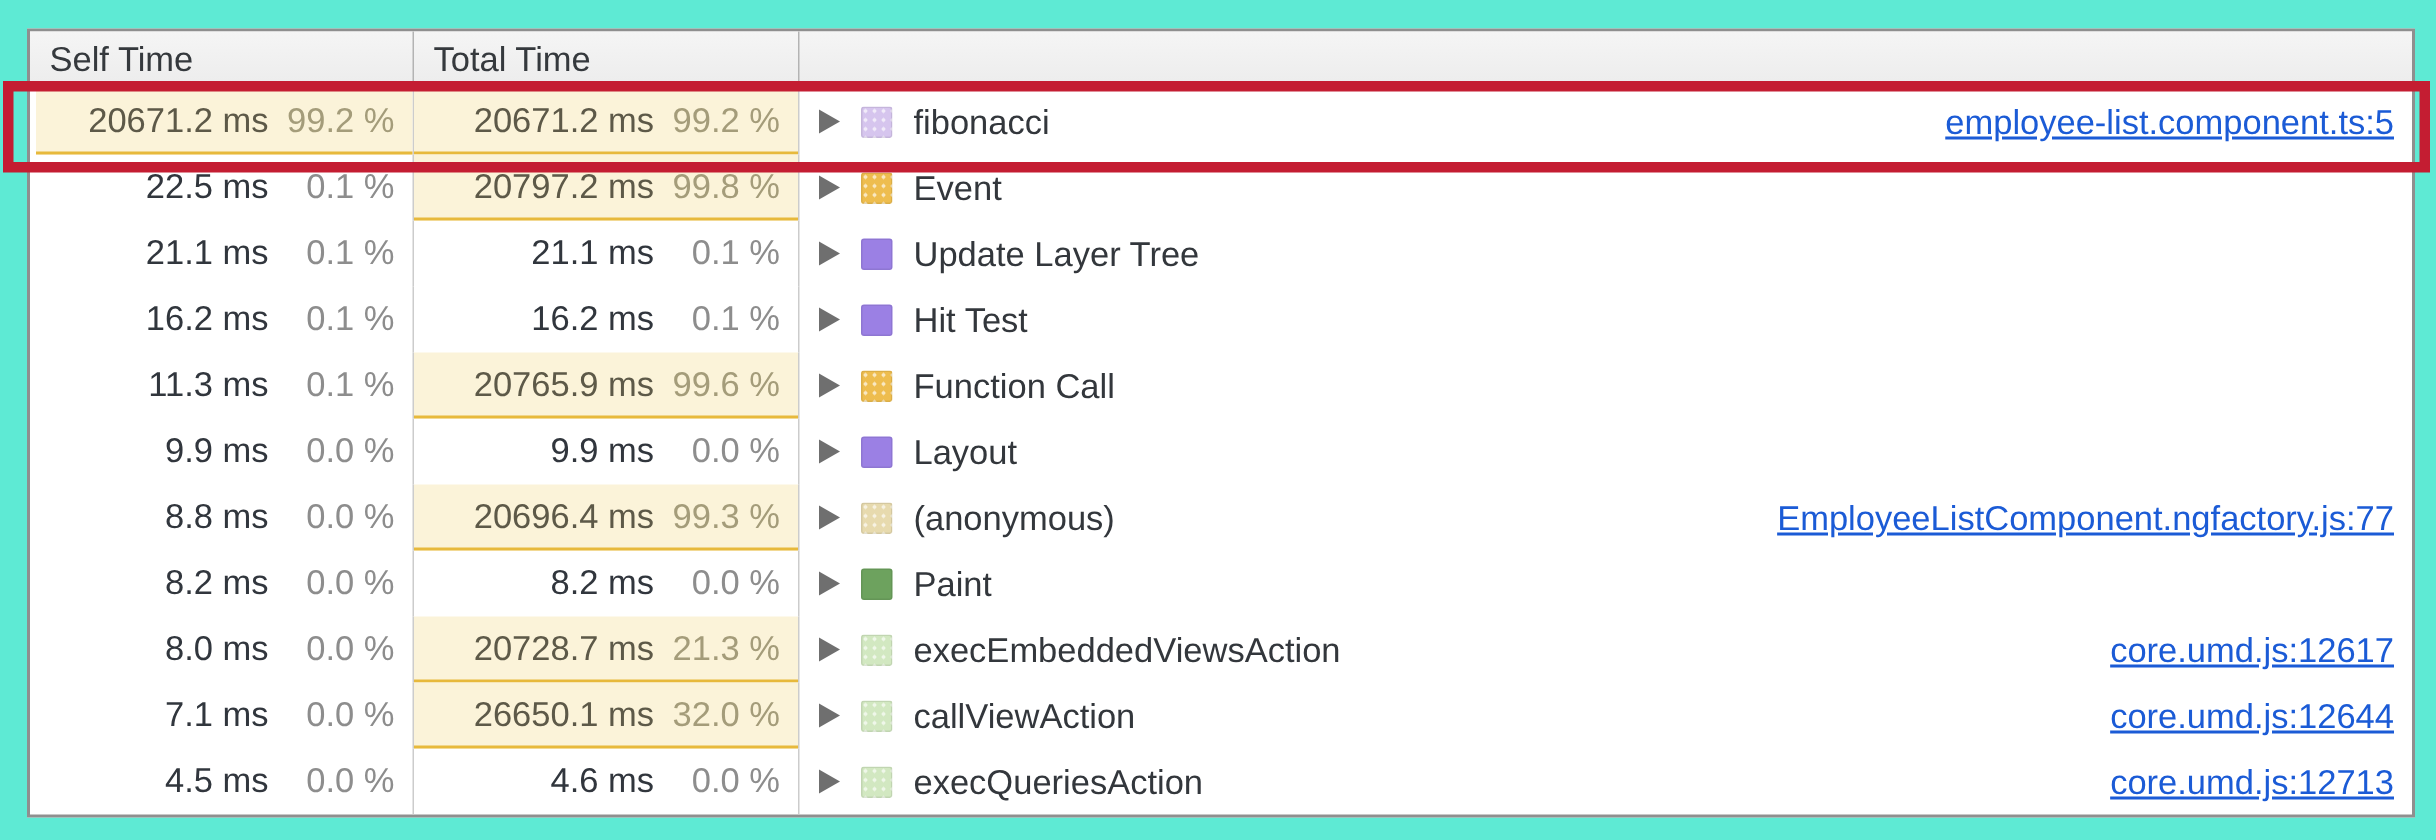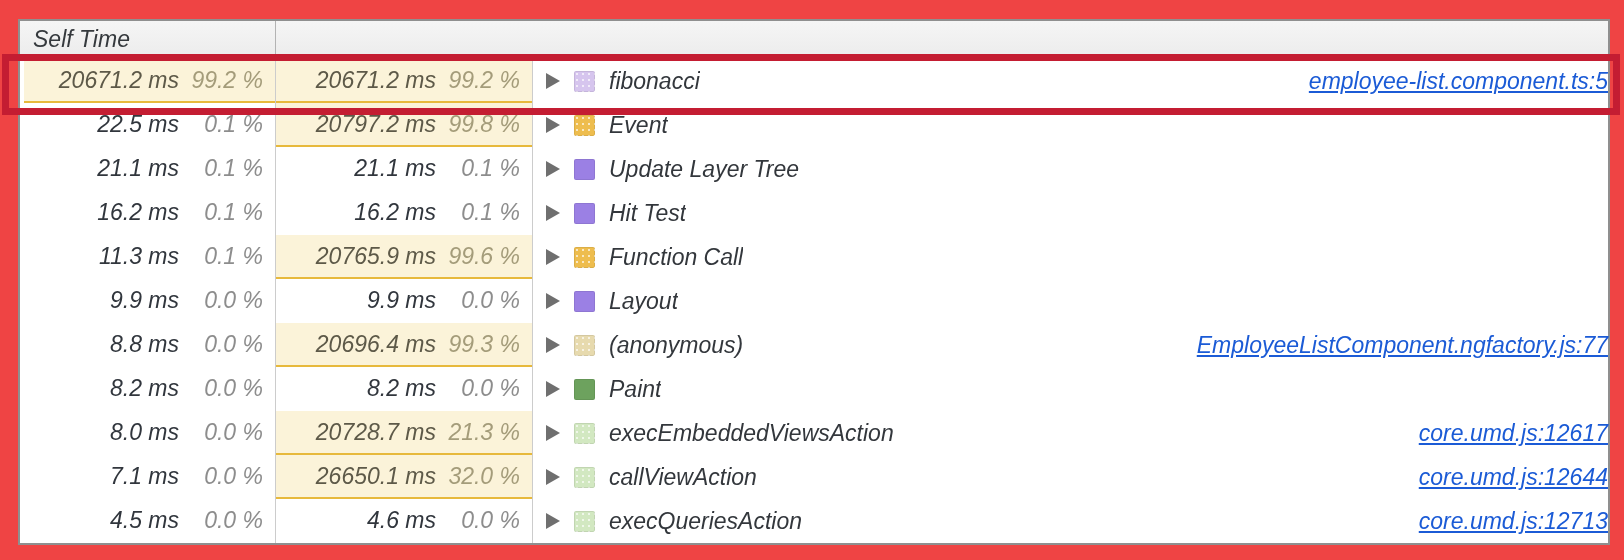--- a/index.html
+++ b/index.html
@@ -1,18 +1,18 @@
 <!DOCTYPE html>
 <html style="--hl-bg: #fbf3d9; --hl-border: #e7b93c; --link: #1b5bd6; --annot: #c41d32;"><head>
 <meta charset="utf-8">
 <style>
   html,body{margin:0;padding:0;background:#ffffff;}
   .stage{
-    position:relative;width:1624px;height:560px;background:#ef4444;overflow:hidden;
-    font-family:"Liberation Sans",sans-serif;font-size:23px;color:#33373c;font-style:italic;
+    position:relative;width:1624px;height:560px;background:#5eead4;overflow:hidden;
+    font-family:"Liberation Sans",sans-serif;font-size:23px;color:#33373c;
   }
   .table{
     position:absolute;left:18px;top:19px;width:1592px;height:526px;
     border:2px solid #8f8f8f;box-sizing:border-box;background:#ffffff;
     display:flex;flex-direction:column;
   }
   .hrow{
     display:flex;height:37px;flex:0 0 37px;
     background:linear-gradient(#f5f5f5,#ececec);
     border-bottom:1px solid #c3c3c3;color:#35393d;
@@ -29,21 +29,21 @@
   .timeval{
     flex:1 1 auto;display:flex;align-items:center;justify-content:flex-end;
     padding-right:12px;border-bottom:2px solid transparent;box-sizing:border-box;
   }
   .cell.c-self .timeval{margin-left:4px;}
   .timeval.hl{background:var(--hl-bg);border-bottom:2px solid var(--hl-border);}
   .ms{color:#31363d;white-space:nowrap;}
   .pct{width:84px;text-align:right;color:#8d8d8d;white-space:nowrap;}
   .timeval.hl .ms{color:#5d5948;}
   .timeval.hl .pct{color:#a49c7a;text-align:right;}
-  .cell.c-activity{align-items:center;padding-left:13px;gap:14px;}
+  .cell.c-activity{align-items:center;padding-left:13px;padding-right:12px;gap:14px;}
   .tri{
     width:0;height:0;flex:0 0 auto;
     border-left:14px solid #6f6f6f;border-top:8px solid transparent;border-bottom:8px solid transparent;
   }
   .swatch{
     width:21px;height:21px;flex:0 0 auto;border-radius:2px;
     box-shadow:inset 0 0 0 1px rgba(0,0,0,0.08);
   }
   .swatch.dotted{
     background-image:radial-gradient(rgba(255,255,255,0.65) 1.3px, transparent 1.4px);
@@ -59,20 +59,21 @@
     border:7px solid var(--annot);box-sizing:border-box;pointer-events:none;z-index:5;
   }
 </style>
 </head>
 <body>
 
 <div class="stage">
   <div class="table">
     <div class="hrow">
       <div class="hcell c-self">Self Time</div>
+      <div class="hcell c-total">Total Time</div>
     </div>
     <div class="tbody" id="tbody">
   <div class="row">
     <div class="cell c-self">
       <div class="timeval hl">
         <span class="ms">20671.2 ms</span>
         <span class="pct">99.2 %</span>
       </div>
     </div>
     <div class="cell c-total">

